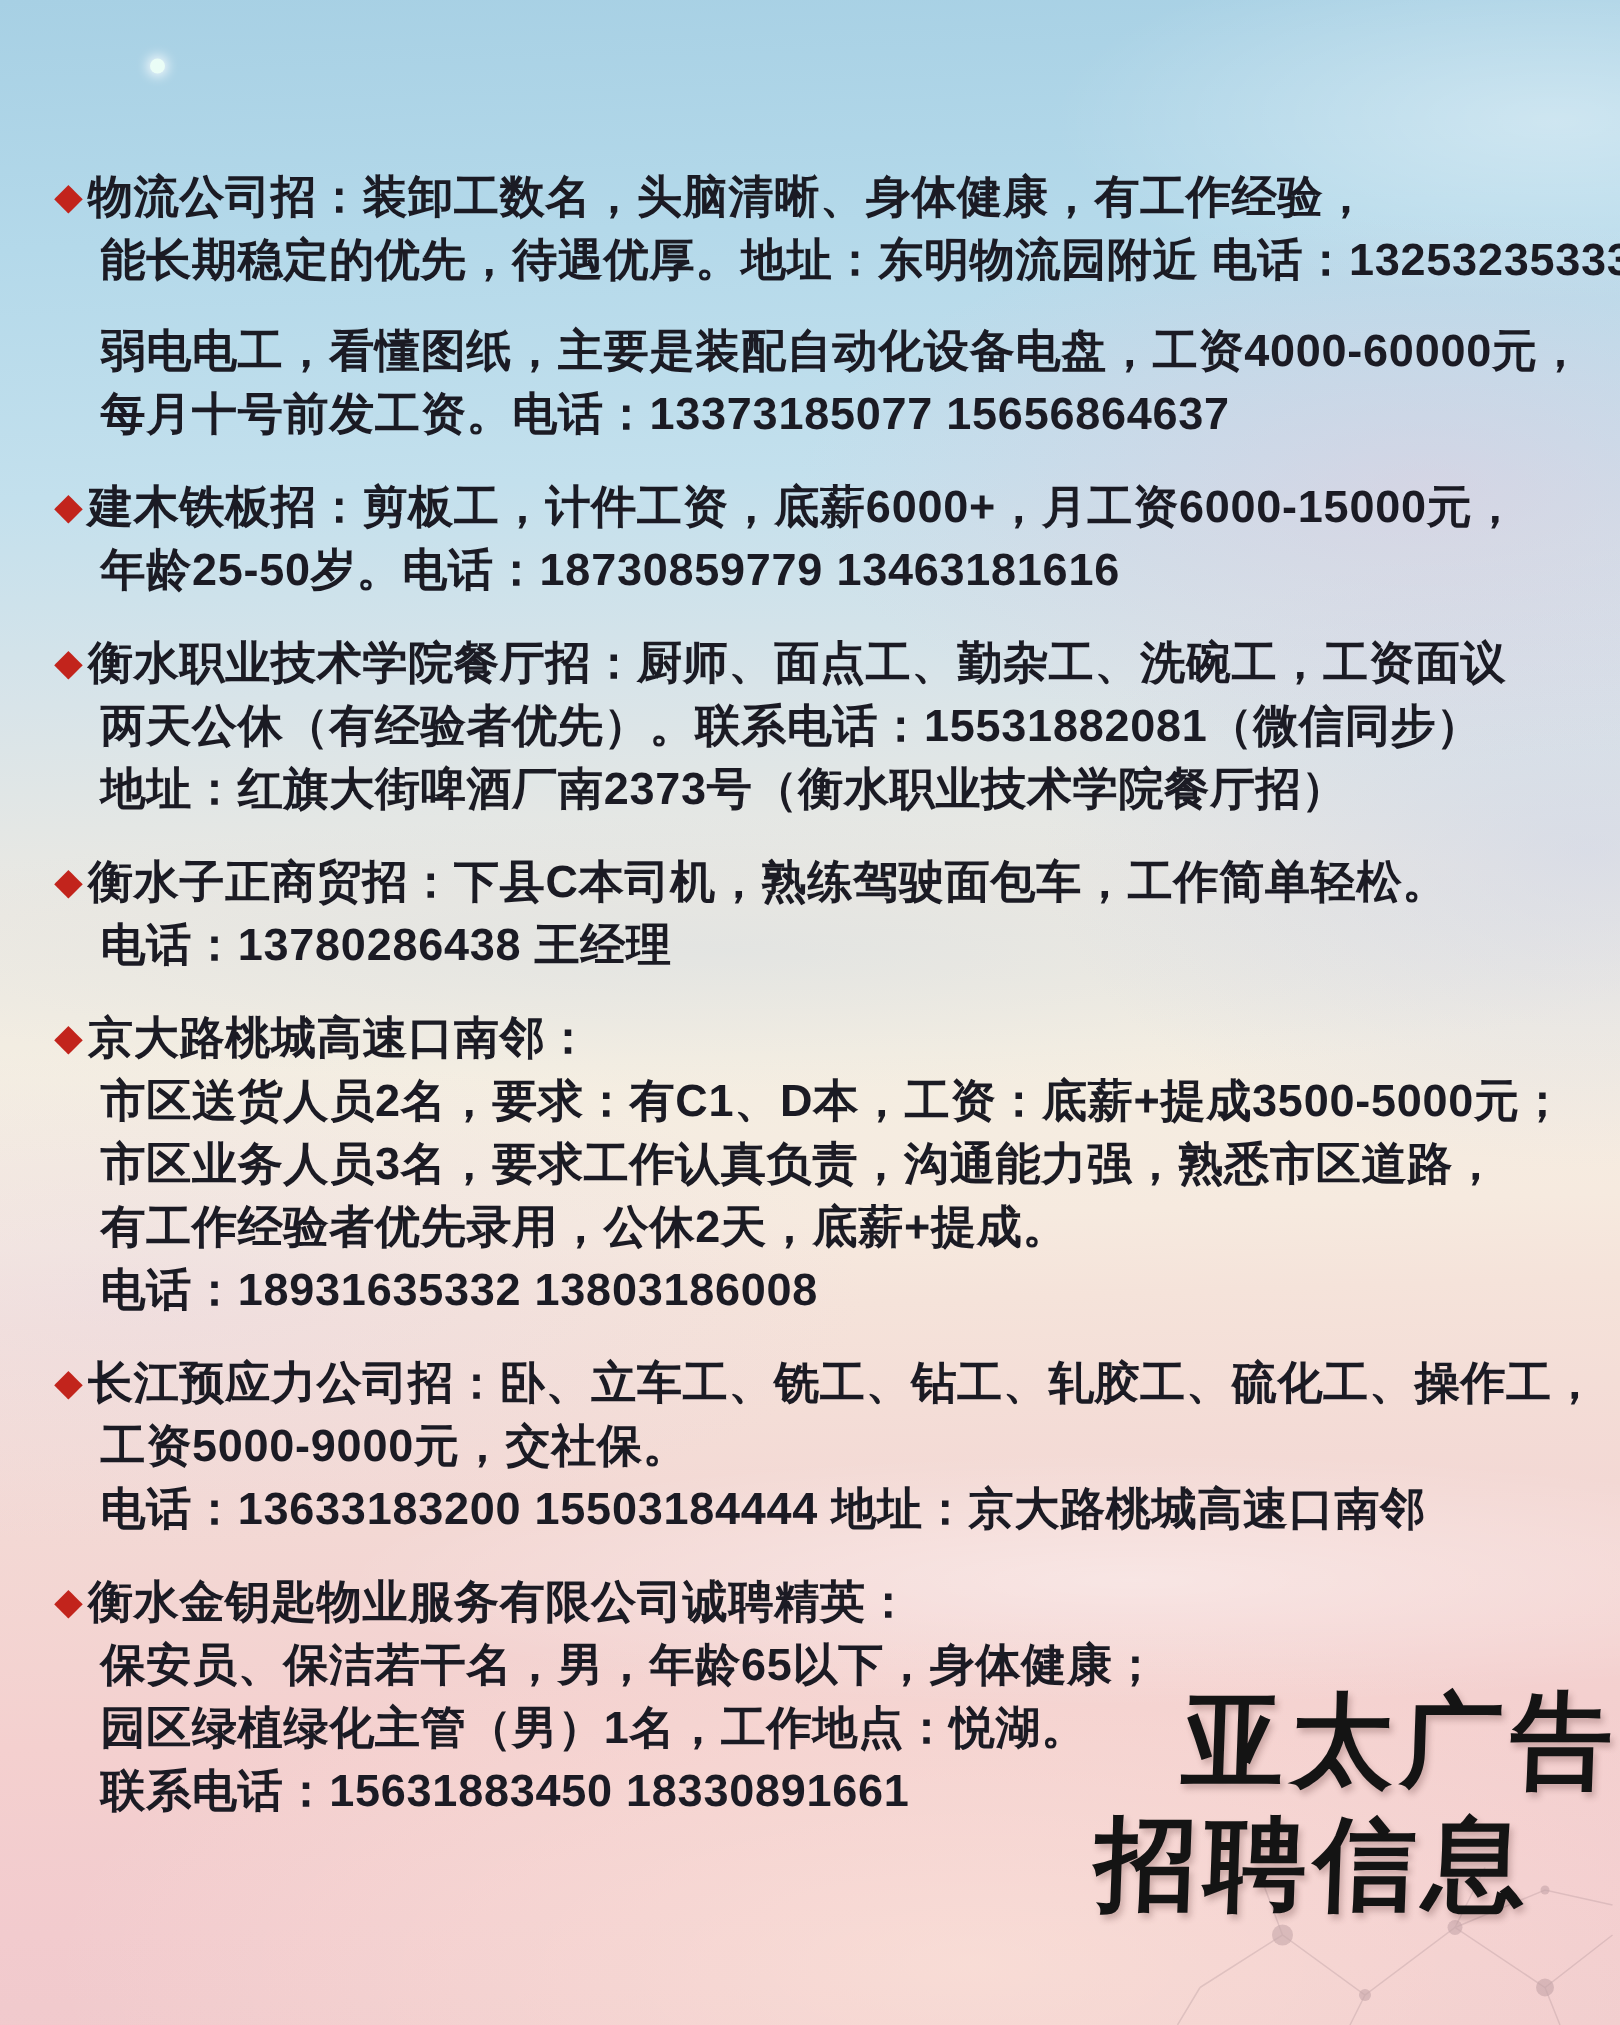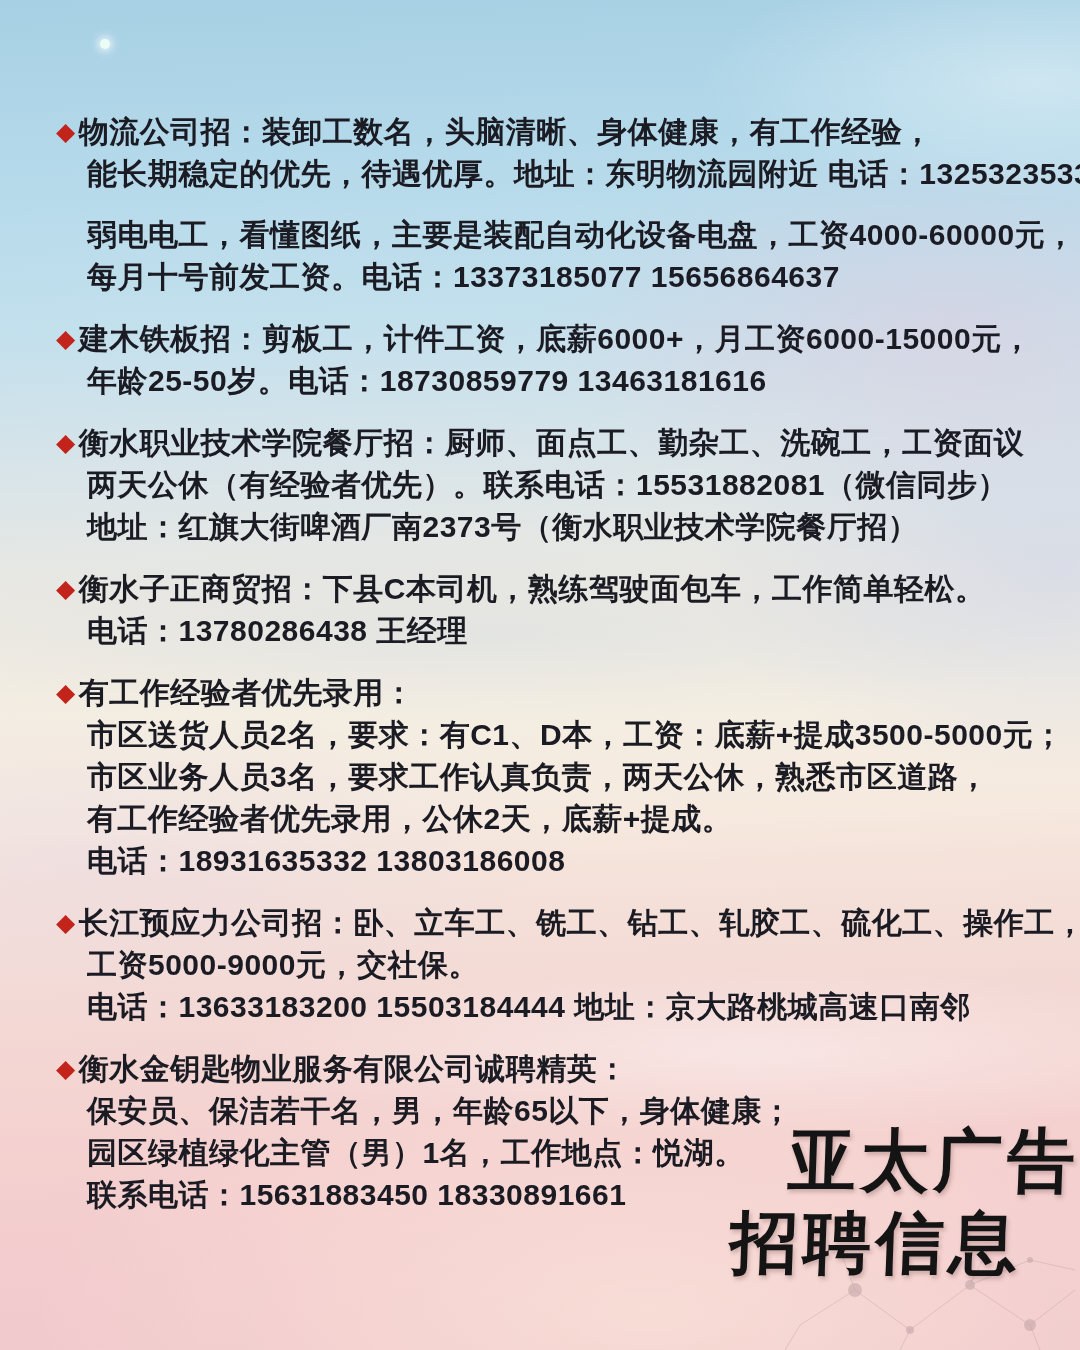--- a/index.html
+++ b/index.html
@@ -43,21 +43,20 @@
   .sparkle {
     position: absolute; left: 100px; top: 39px; width: 10px; height: 10px;
     border-radius: 50%; background: #eafdf6;
     box-shadow: 0 0 8px 2px rgba(255,255,255,0.85);
     z-index: 2;
   }
   .network { position: absolute; right: 0; bottom: 0; z-index: 2; opacity: 0.45; }
   .content {
     position: absolute; left: 36px; top: 110px; right: 26px; z-index: 3;
     color: #1b1b24;
-    margin-left: 20px;
   }
   .listing { margin-bottom: 19px; }
   .line {
     font-size: 30px; font-weight: bold; line-height: 42px;
     letter-spacing: 0.5px; white-space: nowrap;
   }
   .line.cont { padding-left: 31px; }
   .bullet {
     color: #c2241c; font-size: 25px; margin-right: 3px;
     vertical-align: 2px;
@@ -97,23 +96,23 @@
       <div class="listing">
         <div class="line first"><span class="bullet">◆</span><span>衡水职业技术学院餐厅招：厨师、面点工、勤杂工、洗碗工，工资面议</span></div>
         <div class="line cont"><span>两天公休（有经验者优先）。联系电话：15531882081（微信同步）</span></div>
         <div class="line cont"><span>地址：红旗大街啤酒厂南2373号（衡水职业技术学院餐厅招）</span></div>
       </div>
       <div class="listing">
         <div class="line first"><span class="bullet">◆</span><span>衡水子正商贸招：下县C本司机，熟练驾驶面包车，工作简单轻松。</span></div>
         <div class="line cont"><span>电话：13780286438 王经理</span></div>
       </div>
       <div class="listing">
-        <div class="line first"><span class="bullet">◆</span><span>有工作经验者优先录用：</span></div>
+        <div class="line first"><span class="bullet">◆</span><span>京大路桃城高速口南邻：</span></div>
         <div class="line cont"><span>市区送货人员2名，要求：有C1、D本，工资：底薪+提成3500-5000元；</span></div>
-        <div class="line cont"><span>市区业务人员3名，要求工作认真负责，两天公休，熟悉市区道路，</span></div>
+        <div class="line cont"><span>市区业务人员3名，要求工作认真负责，沟通能力强，熟悉市区道路，</span></div>
         <div class="line cont"><span>有工作经验者优先录用，公休2天，底薪+提成。</span></div>
         <div class="line cont"><span>电话：18931635332  13803186008</span></div>
       </div>
       <div class="listing">
         <div class="line first"><span class="bullet">◆</span><span>长江预应力公司招：卧、立车工、铣工、钻工、轧胶工、硫化工、操作工，</span></div>
         <div class="line cont"><span>工资5000-9000元，交社保。</span></div>
         <div class="line cont"><span>电话：13633183200  15503184444  地址：京大路桃城高速口南邻</span></div>
       </div>
       <div class="listing">
         <div class="line first"><span class="bullet">◆</span><span>衡水金钥匙物业服务有限公司诚聘精英：</span></div>

